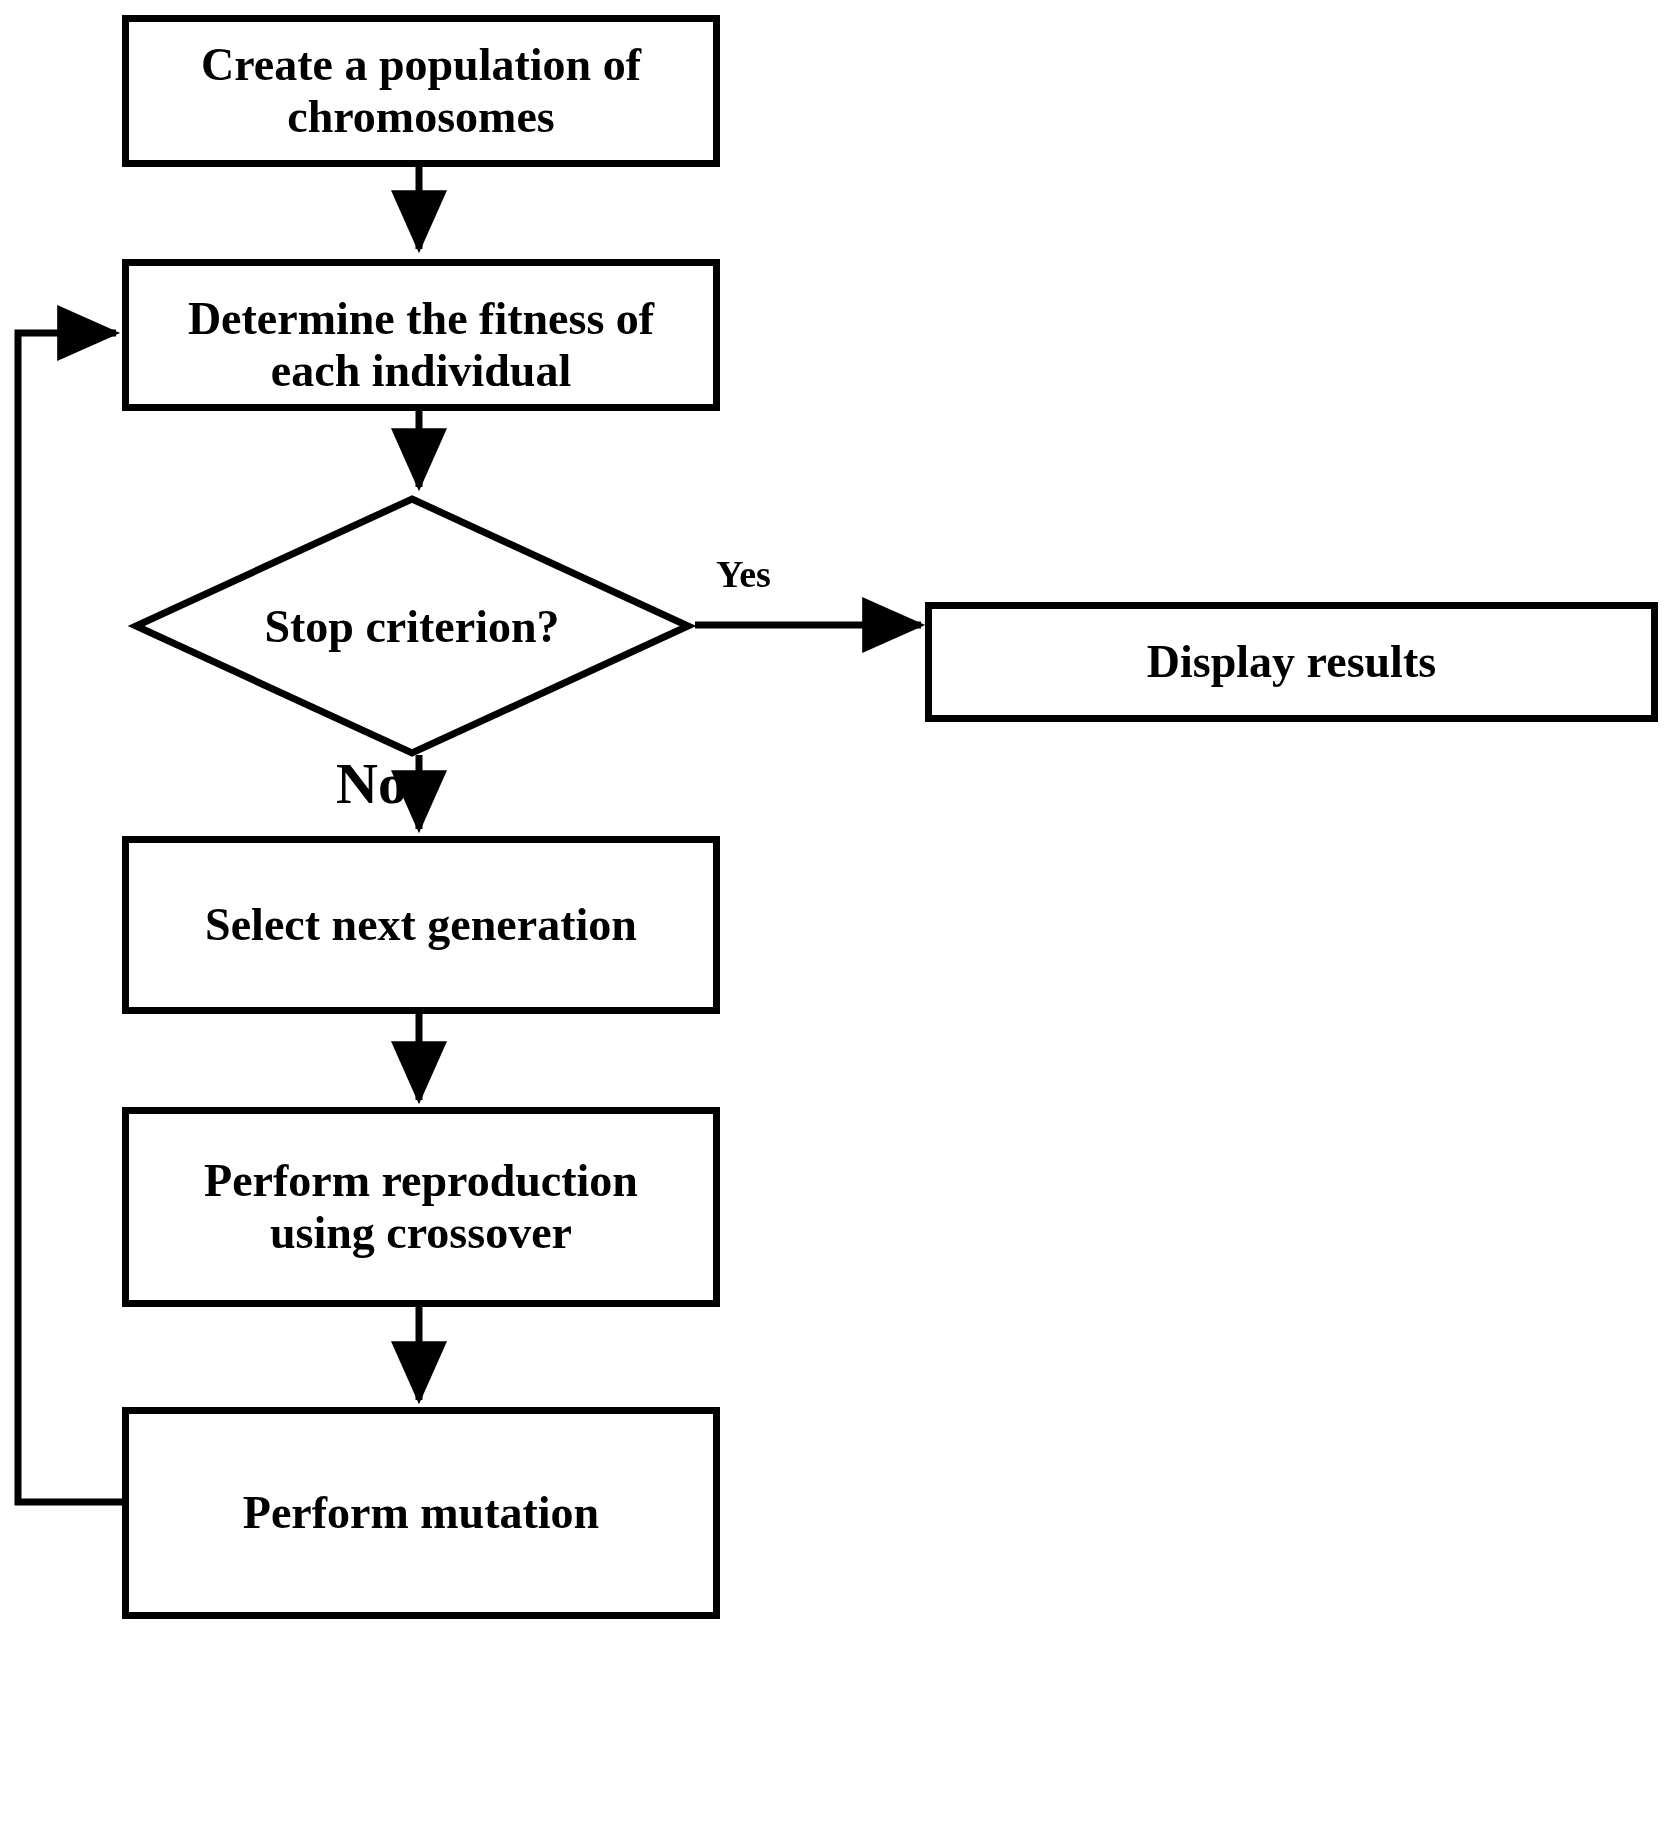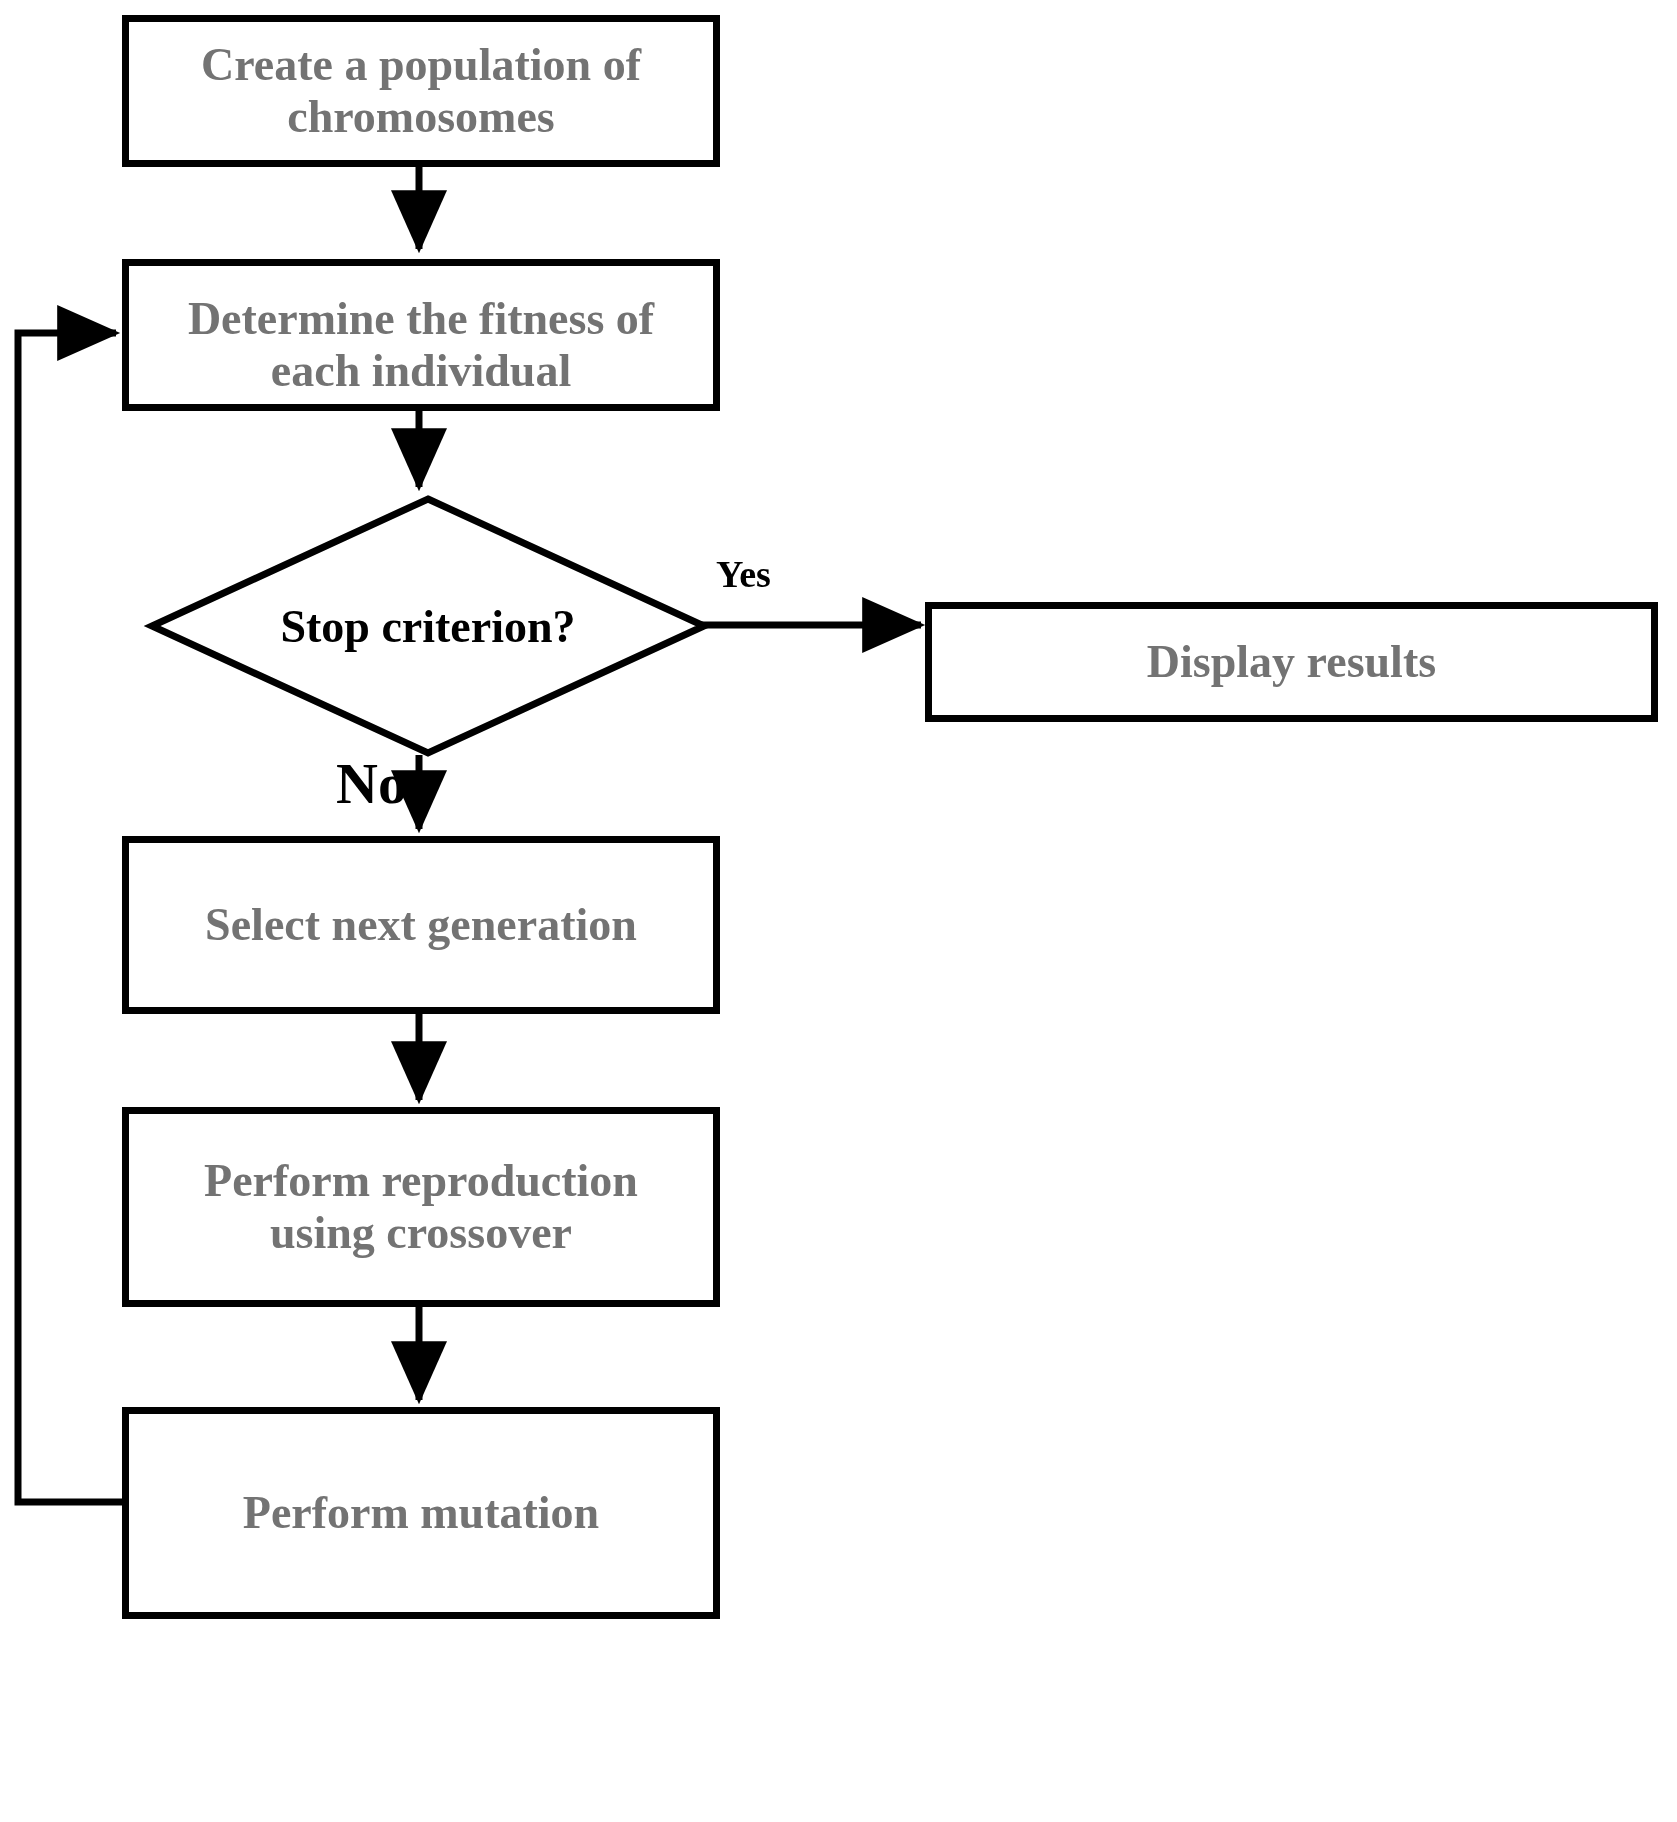--- a/index.html
+++ b/index.html
@@ -23,21 +23,21 @@
     align-items: center;
     justify-content: center;
     text-align: center;
     background: #ffffff;
   }
   .proc {
     border: 7px solid #000000;
   }
   .proc .label {
     font-weight: bold;
-    color: #737373;
+    color: #000000;
     line-height: 1.12;
     padding: 0 10px;
   }
   .decision-wrap {
     position: absolute;
   }
   .decision-wrap svg {
     position: absolute;
     left: 0;
     top: 0;
@@ -119,21 +119,21 @@
     </div>
   </div>
 
   <div class="node proc" style="left:122px; top:259px; width:598px; height:152px;">
     <div class="label" style="font-size:46px;margin-top:19px;">
       <span>Determine the fitness of</span><br>
       <span>each individual</span>
     </div>
   </div>
 
-  <div class="decision-wrap" style="left:148px; top:495px; width:560px; height:262px;">
+  <div class="decision-wrap" style="left:132px; top:495px; width:560px; height:262px;">
     <svg width="560" height="262" viewBox="0 0 560 262">
       <polygon points="280,4 556,131 280,258 4,131" fill="#ffffff" stroke="#000000" stroke-width="7" stroke-linejoin="miter"></polygon>
     </svg>
     <div class="decision-label" style="font-size:46px;">Stop criterion?</div>
   </div>
 
   <div class="node proc" style="left:925px; top:602px; width:733px; height:120px;text-align:center;">
     <div class="label" style="font-size:46px;">Display results</div>
   </div>
 

